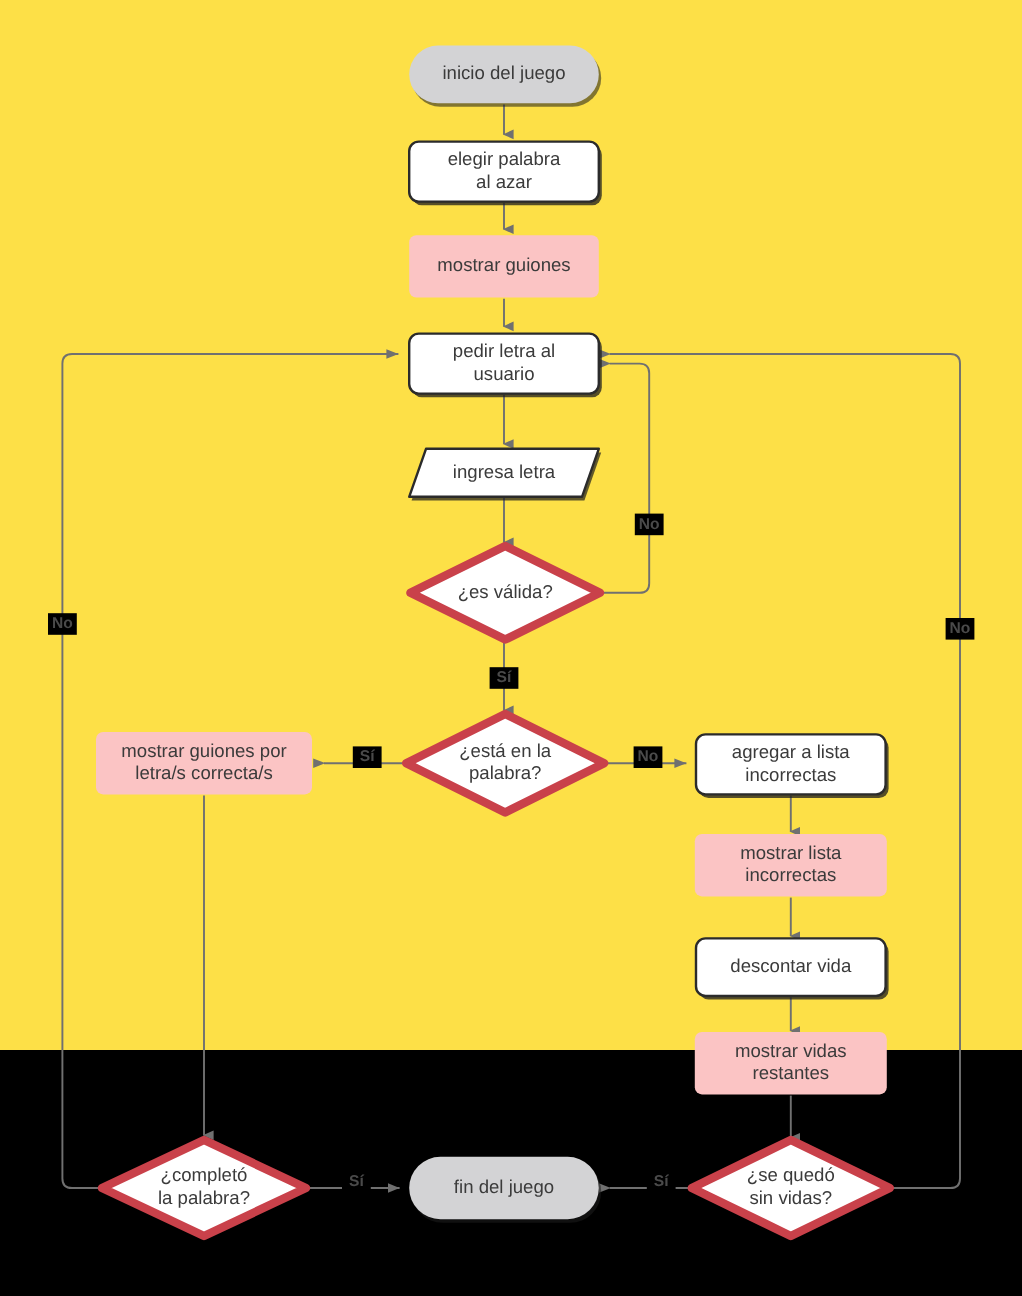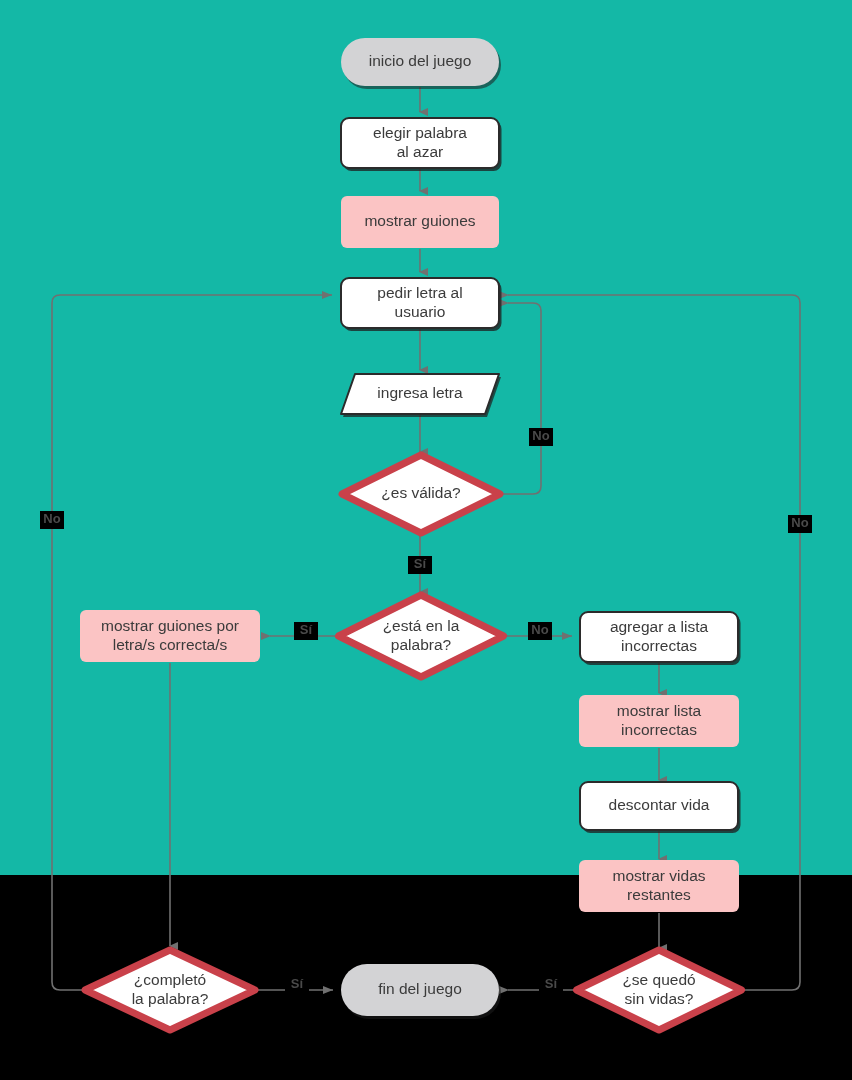--- a/index.html
+++ b/index.html
@@ -1,18 +1,18 @@
 <!DOCTYPE html>
 <html><head>
 <meta charset="utf-8">
 <style>
   html,body{margin:0;padding:0;background:#000;}
   body{width:852px;height:1080px;overflow:hidden;
        font-family:"Liberation Sans","DejaVu Sans",sans-serif;}
-  #stage{position:relative;width:852px;height:875px;background:#14b8a6;}
+  #stage{position:relative;width:852px;height:875px;background:#fde047;}
   svg#flow{position:absolute;left:0;top:0;width:852px;height:1080px;display:block;}
   .nodeText{font-family:"Liberation Sans","DejaVu Sans",sans-serif;
             font-size:15.5px;fill:#3b3b3b;text-anchor:middle;dominant-baseline:middle;}
   .edgeLabel{font-family:"Liberation Sans","DejaVu Sans",sans-serif;
              font-size:13px;font-weight:bold;fill:#4a4a4a;text-anchor:middle;dominant-baseline:middle;}
 </style>
 </head>
 <body>
 
 <div id="stage">

